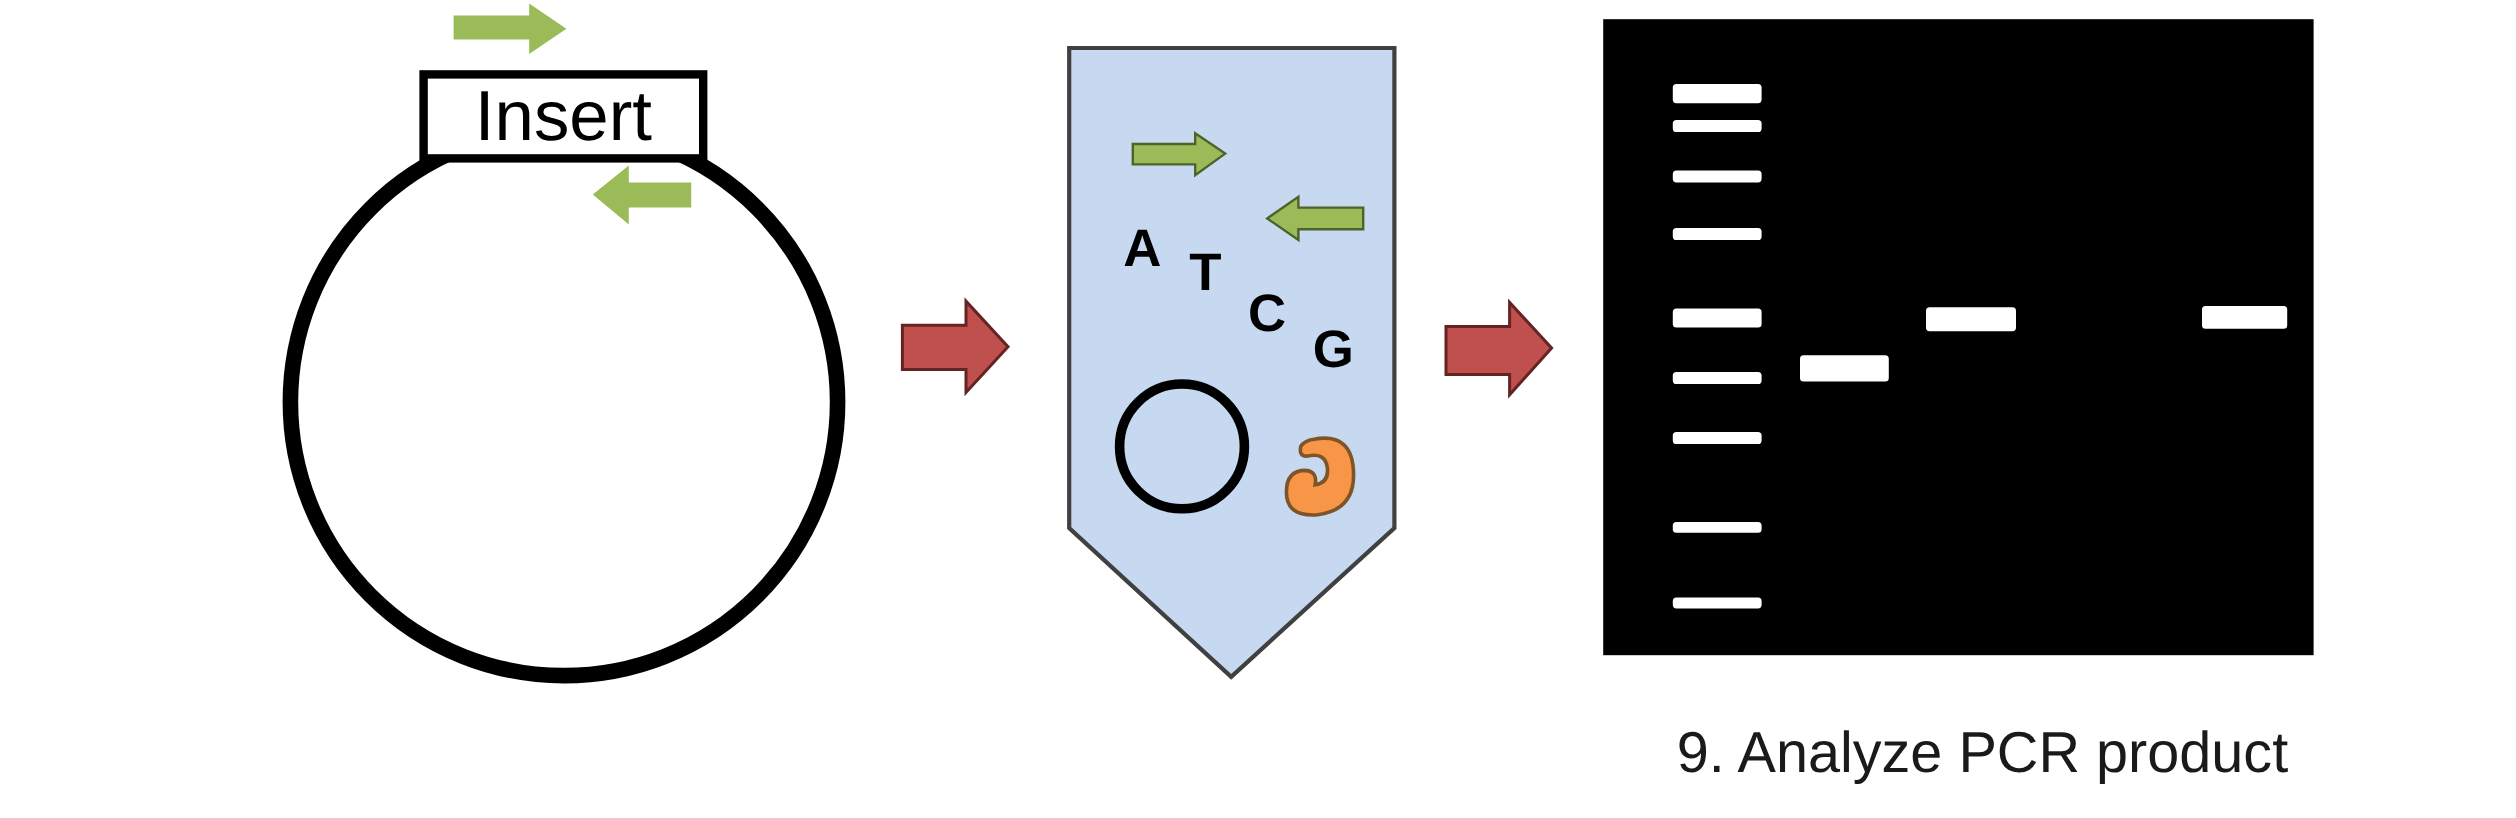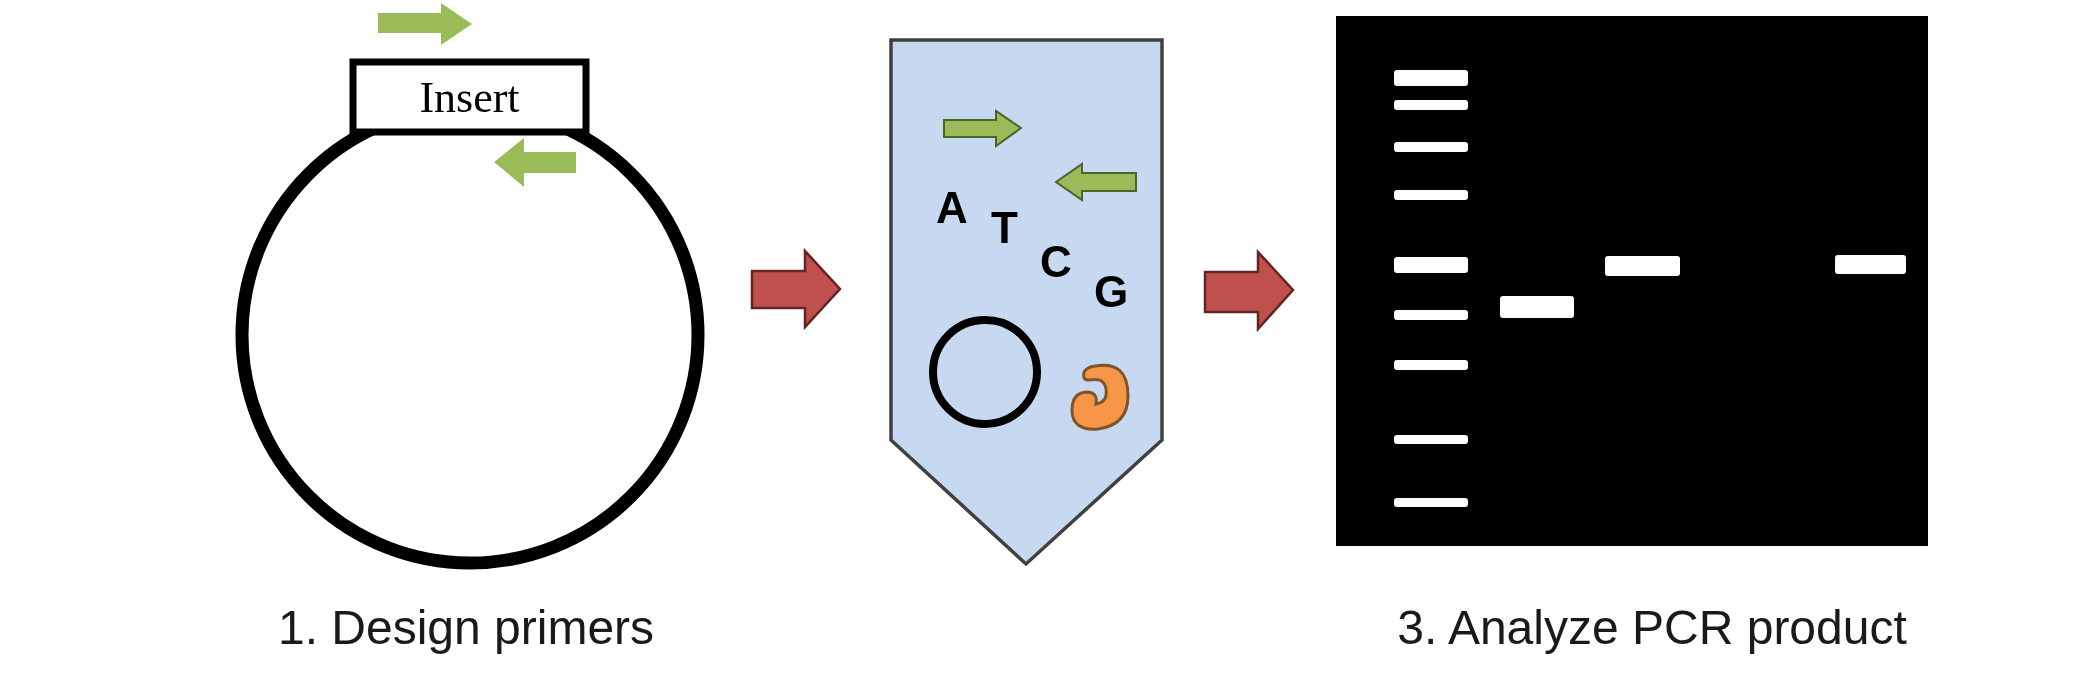--- a/index.html
+++ b/index.html
@@ -18,23 +18,22 @@
     font-size:48px;
     line-height:52px;
     color:#1A1A1A;
     letter-spacing:0px;
     white-space:nowrap;
   }
   #insert-label{
     position:absolute;
     left:353px;top:62px;width:233px;height:70px;
     display:flex;align-items:center;justify-content:center;
-    font-size:44px;
+    font-size:59px;
     color:#000000;
-    font-family:Liberation Serif, serif;
   }
   .nucleotide{
     position:absolute;
     font-size:44px;
     font-weight:bold;
     color:#000000;
     line-height:44px;
   }
   #gel{
     position:absolute;
@@ -94,15 +93,14 @@
       <div class="gel-band" style="left: 58px; width: 74px; top: 241px; height: 16px;"></div>
       <div class="gel-band" style="left: 58px; width: 74px; top: 294px; height: 10px;"></div>
       <div class="gel-band" style="left: 58px; width: 74px; top: 344px; height: 10px;"></div>
       <div class="gel-band" style="left: 58px; width: 74px; top: 419px; height: 9px;"></div>
       <div class="gel-band" style="left: 58px; width: 74px; top: 482px; height: 9px;"></div>
       <div class="gel-band" style="left: 164px; width: 74px; top: 280px; height: 22px;"></div>
       <div class="gel-band" style="left: 269px; width: 75px; top: 240px; height: 20px;"></div>
       <div class="gel-band" style="left: 499px; width: 71px; top: 239px; height: 19px;"></div>
     </div>
 
-  <div class="caption" style="left:206px;top:602px;">1. Design primers</div>
-  <div class="caption" style="left:1392px;top:602px;">3. Analyze PCR product</div>
+  <div class="caption" style="left:1392px;top:602px;">9. Analyze PCR product</div>
 </div>
 
 </body></html>

